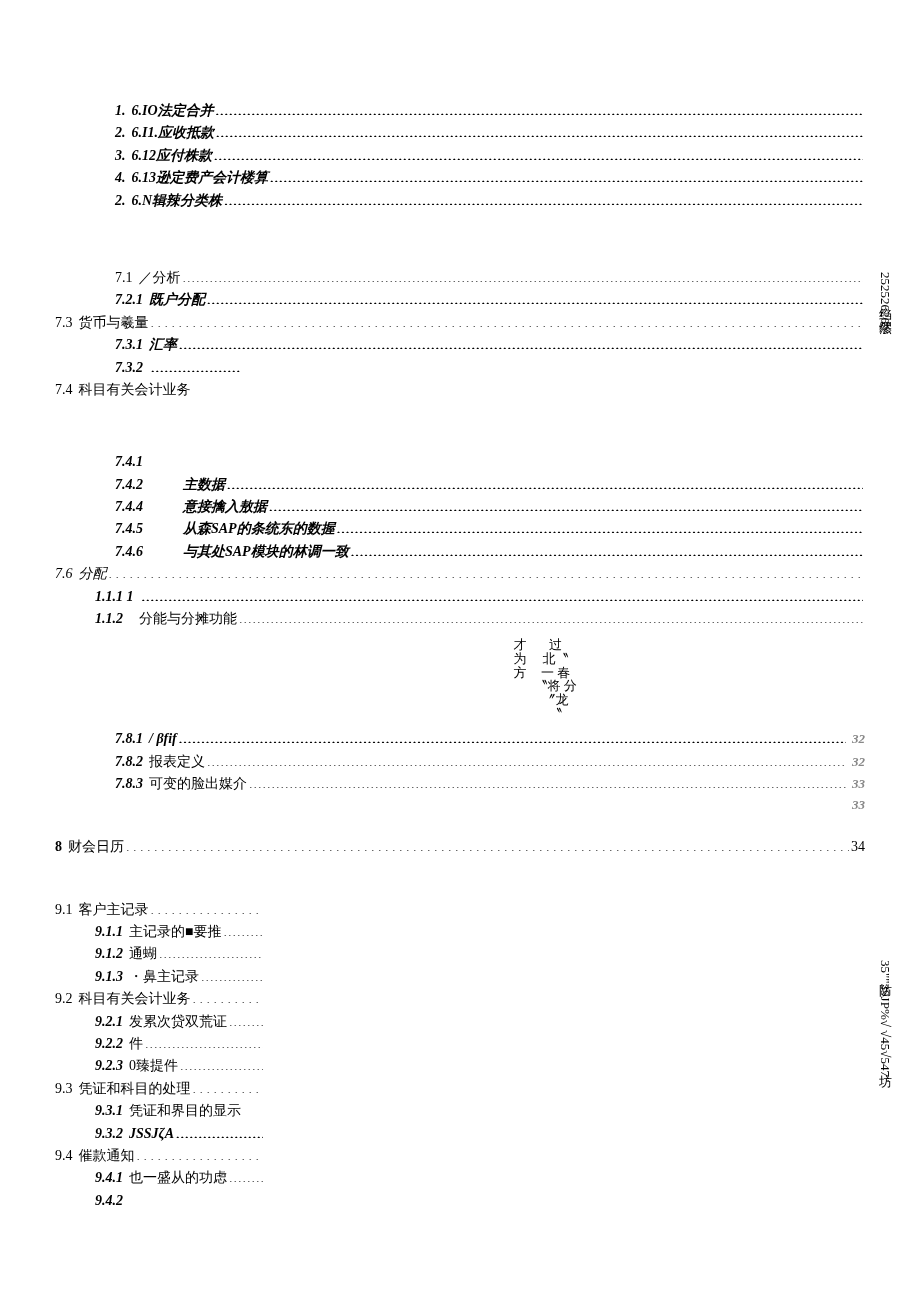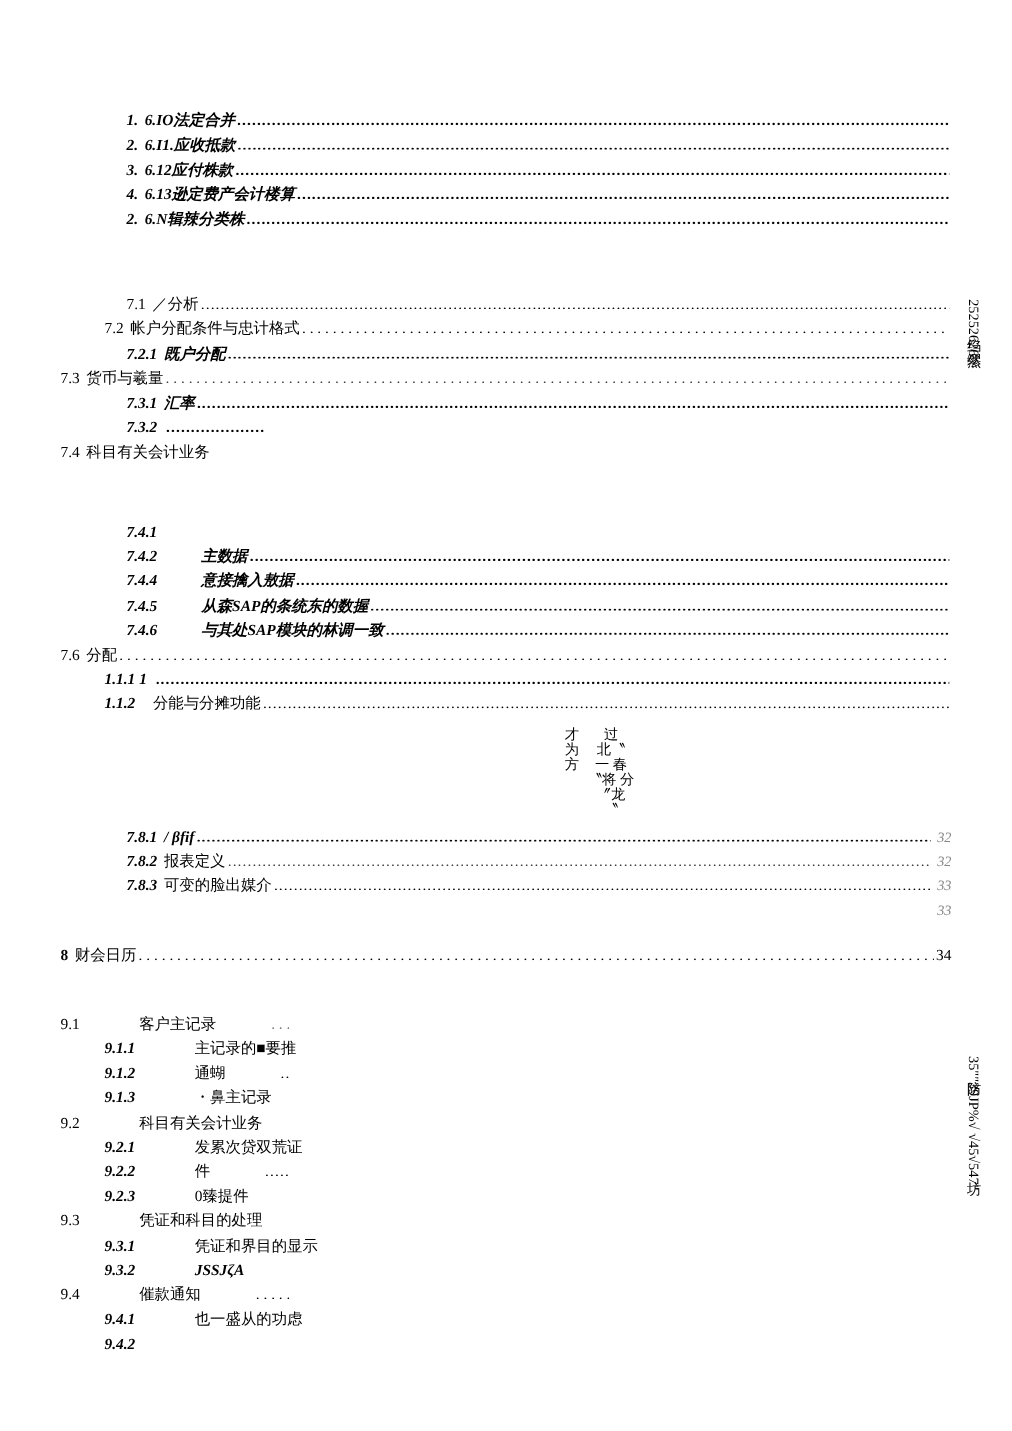--- a/index.html
+++ b/index.html
@@ -58,37 +58,38 @@
     font-size: 13px;
     right: 28px;
     line-height: 1.1;
   }
   .pgnum {
     color: #888;
     font-style: italic;
     font-size: 13px;
     flex: 0 0 auto;
     padding-left: 4px;
+    font-weight: bold;
   }
   .vertical-glyphs {
     display: inline-block;
     line-height: 1.05;
     font-size: 13px;
     text-align: center;
   }
   .glyph-pair {
     display: flex;
     gap: 8px;
     justify-content: center;
     margin-left: 170px;
     margin-top: 8px;
     margin-bottom: 8px;
   }
   .sec9 { width: 210px; }
-  .sec9 .row { width: 210px; gap: 48px; }
+  .sec9 .row { width: 210px; }
 </style>
 </head>
 <body>
 
 <div class="block" id="g6">
     <div class="row indent2">
       <span class="num bi">1.</span>
       <span class="label bi">6.IO法定合并</span>
       <span class="leader" style="font-weight: bold;"></span>
     </div>
@@ -115,25 +116,20 @@
   </div>
 
 <div class="page-marker" style="top:272px;">2525绉26缪然26</div>
 
 <div class="block" id="g7a" style="margin-top:55px;">
     <div class="row indent2">
       <span class="num">7.1</span>
       <span class="label">／分析</span>
       <span class="leader"></span>
     </div>
-    <div class="row indent1">
-      <span class="num">7.2</span>
-      <span class="label">帐户分配条件与忠计格式</span>
-      <span class="leader sparse"></span>
-    </div>
     <div class="row indent2">
       <span class="num bi">7.2.1</span>
       <span class="label bi">既户分配</span>
       <span class="leader" style="font-weight: bold;"></span>
     </div>
     <div class="row ">
       <span class="num">7.3</span>
       <span class="label">货币与羲量</span>
       <span class="leader sparse"></span>
     </div>
@@ -176,21 +172,21 @@
       <span class="leader" style="font-weight: bold;"></span>
     </div>
     <div class="row indent2">
       <span class="num bi">7.4.6</span>
       <span style="display: inline-block; width: 34px;"></span>
       <span class="label bi it">与其处SAP模块的林调一致</span>
       <span class="leader" style="font-weight: bold;"></span>
     </div>
   </div>
 
-<div class="row" style="padding-left:0;">
+<div class="row" style="padding-left:0;font-style:italic;">
   <span class="num">7.6</span>
     <span class="label">分配</span>
     <span class="leader sparse"></span>
 </div>
 <div class="row indent1">
   <span class="num bi">1.1.1  1</span>
   <span class="leader" style="font-weight:bold;"></span>
 </div>
 <div class="row indent1">
   <span class="num bi">1.1.2</span>

